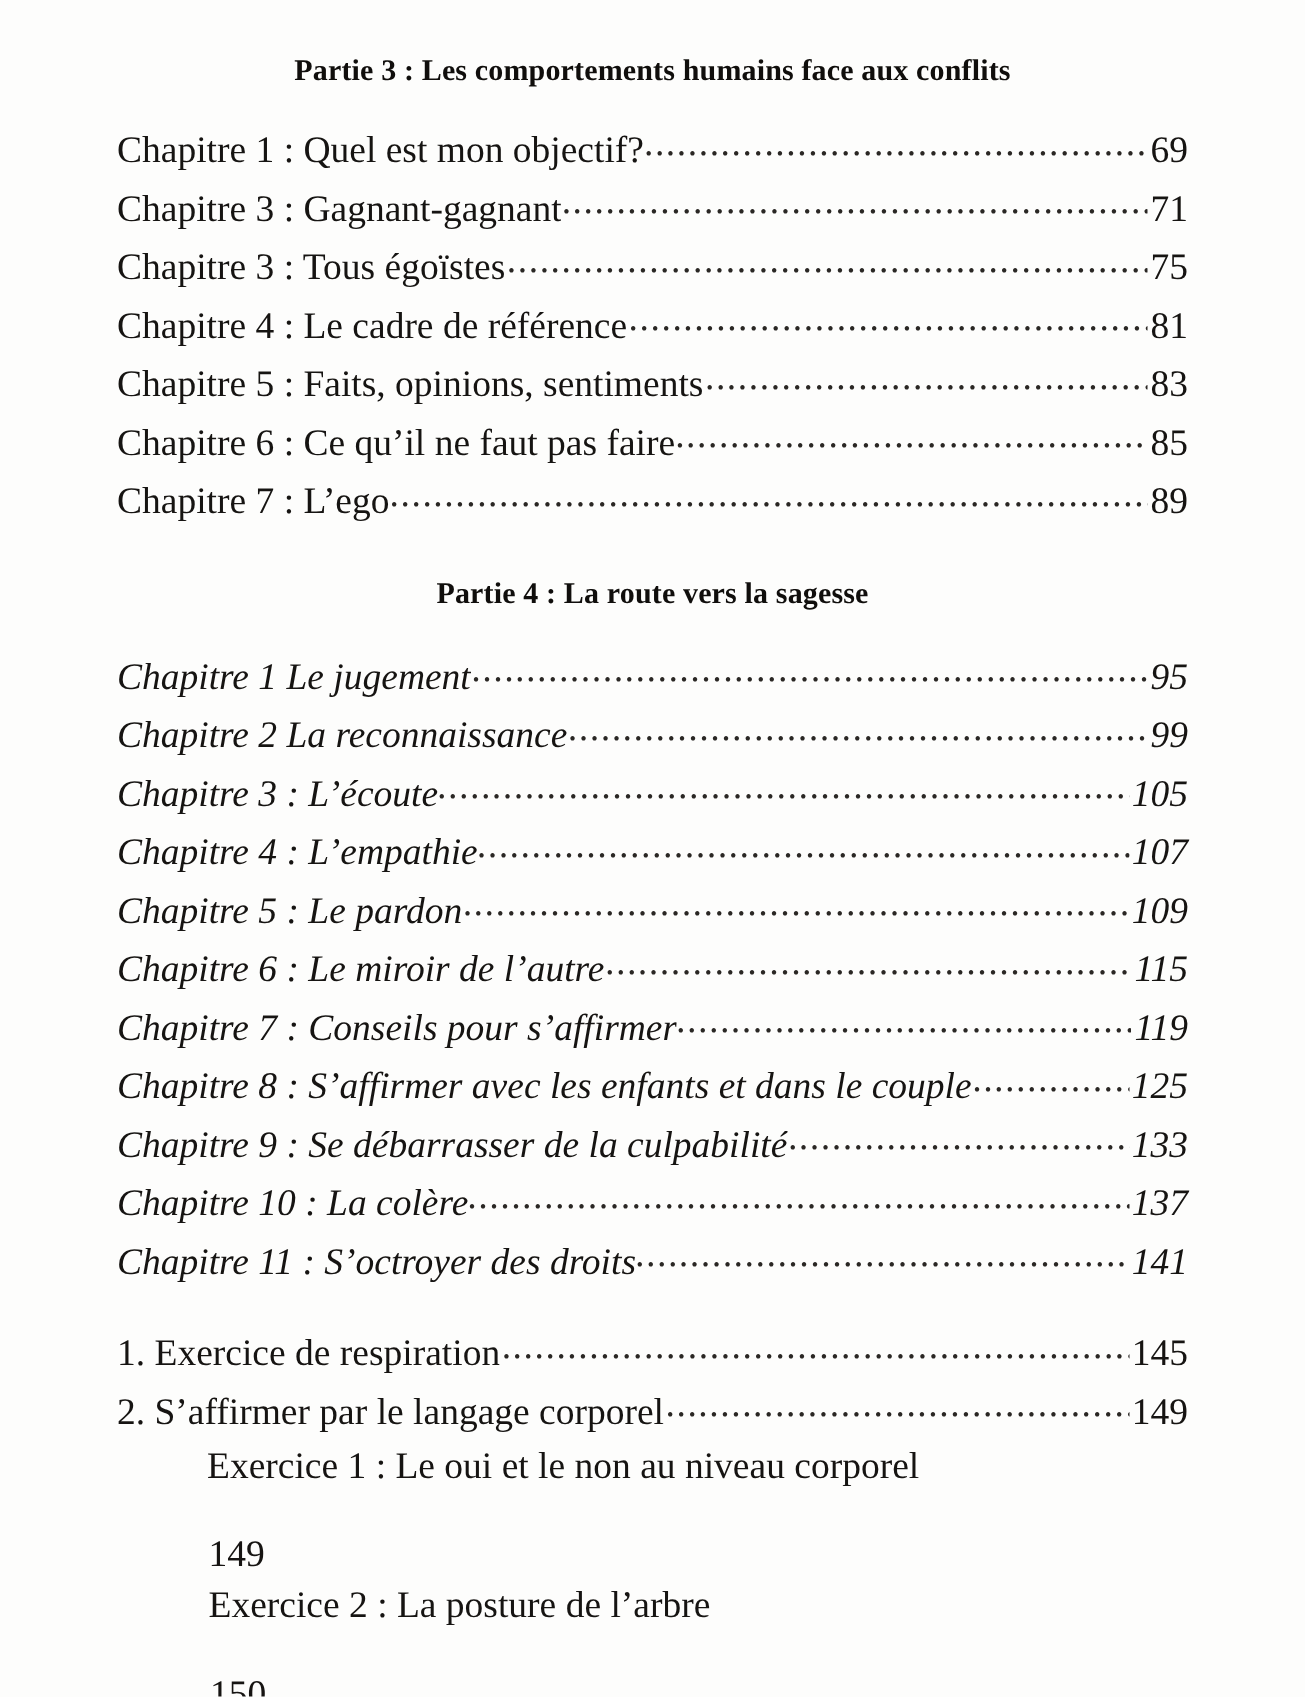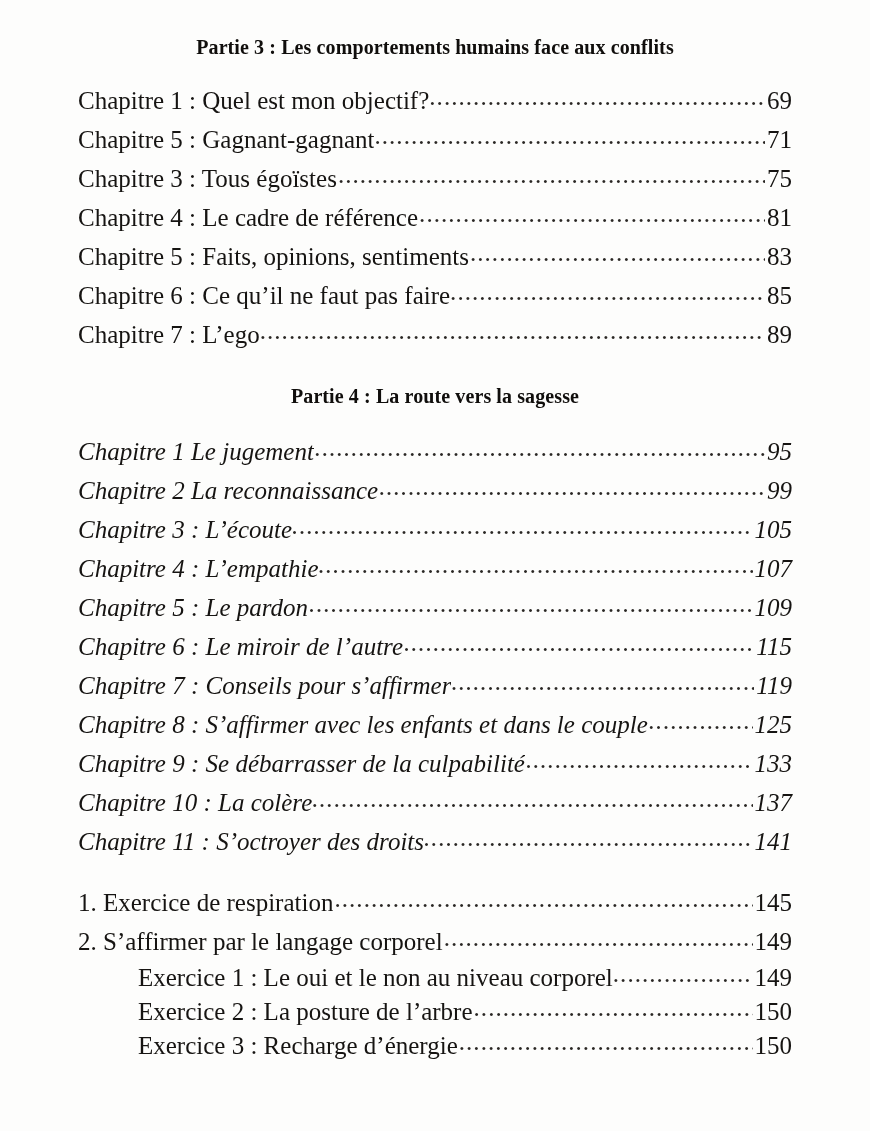--- a/index.html
+++ b/index.html
@@ -47,20 +47,21 @@
     display: flex;
     align-items: baseline;
     font-size: 25px;
     line-height: 39px;
     color: #161412;
     white-space: nowrap;
   }
   .toc-line.indented {
     padding-left: 60px;
     line-height: 34px;
+    flex-direction: column;
   }
 
   .toc-title {
     flex: 0 1 auto;
     overflow: hidden;
   }
 
   .leader {
     flex: 1 1 auto;
     position: relative;
@@ -99,21 +100,21 @@
 
   <div class="toc-group group-3">
 
     <div class="toc-line tight">
       <span class="toc-title">Chapitre 1 : Quel est mon objectif?</span>
       <span class="leader"></span>
       <span class="toc-page">69</span>
     </div>
 
     <div class="toc-line tight">
-      <span class="toc-title">Chapitre 5 : Gagnant-gagnant</span>
+      <span class="toc-title">Chapitre 3 : Gagnant-gagnant</span>
       <span class="leader"></span>
       <span class="toc-page">71</span>
     </div>
 
     <div class="toc-line">
       <span class="toc-title">Chapitre 3 : Tous égoïstes</span>
       <span class="leader"></span>
       <span class="toc-page">75</span>
     </div>
 

